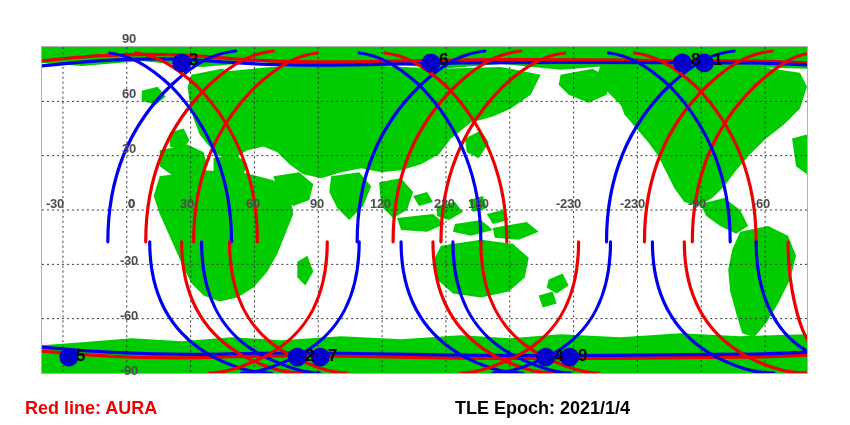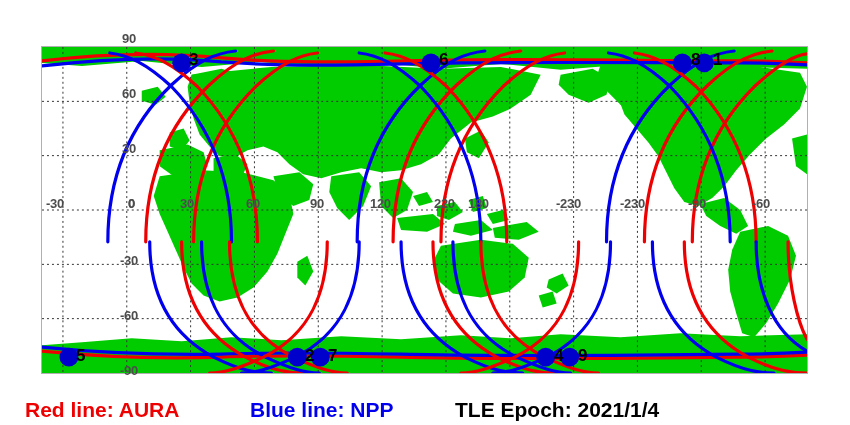--- a/index.html
+++ b/index.html
@@ -39,21 +39,21 @@
     font-size:17px;
     font-weight:bold;
     color:#000000;
     white-space:nowrap;
     line-height:1;
   }
 
   .legend{
     position:absolute;
     top:398px;
-    font-size:21px;
+    font-size:18px;
     font-weight:bold;
     white-space:nowrap;
   }
   #legend-red{ left:25px; color:#ee0000; }
   #legend-blue{ left:250px; color:#0000ee; }
   #legend-epoch{ left:455px; color:#000000; }
 </style>
 </head>
 <body>
 
@@ -257,16 +257,15 @@
   <div class="marker-label" style="left:439px;top:51px;">6</div>
   <div class="marker-label" style="left:691px;top:51px;">8</div>
   <div class="marker-label" style="left:713px;top:51px;">1</div>
   <div class="marker-label" style="left:76px;top:347px;">5</div>
   <div class="marker-label" style="left:305px;top:347px;">2</div>
   <div class="marker-label" style="left:328px;top:347px;">7</div>
   <div class="marker-label" style="left:554px;top:347px;">4</div>
   <div class="marker-label" style="left:578px;top:347px;">9</div>
 
   <div class="legend" id="legend-red">Red line: AURA</div>
-  <div class="legend" id="legend-blue">Blue line: NPP</div>
   <div class="legend" id="legend-epoch">TLE Epoch: 2021/1/4</div>
 
 </div>
 
 </body></html>

